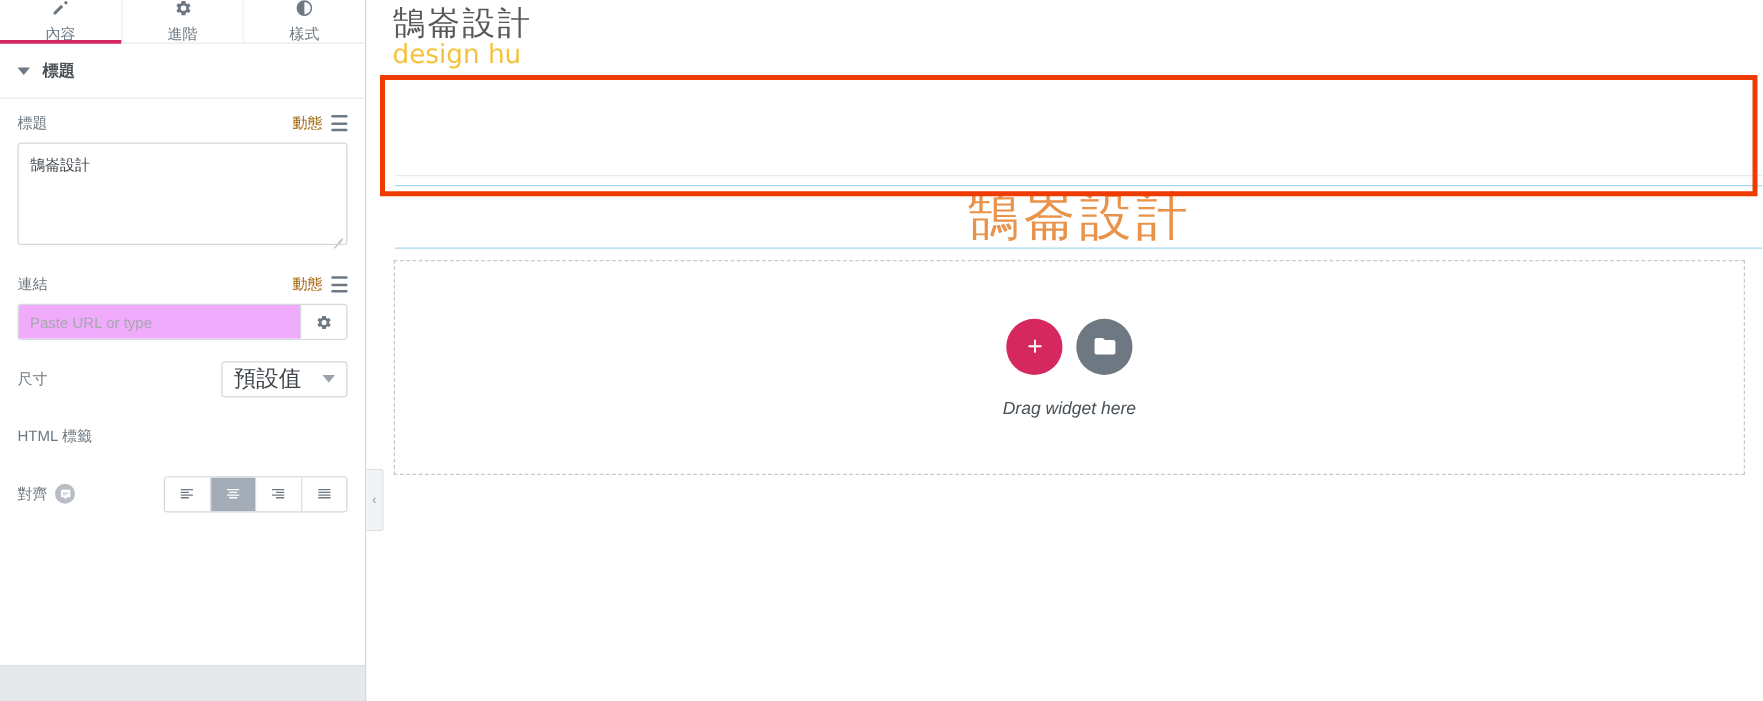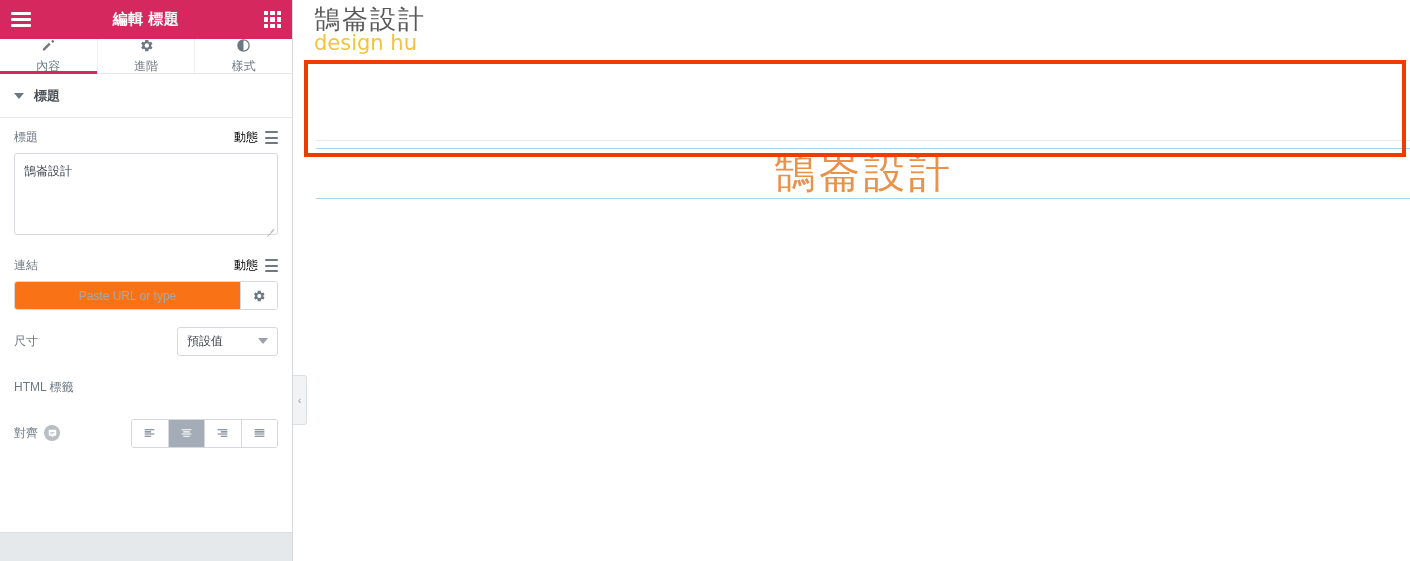--- a/index.html
+++ b/index.html
@@ -57,21 +57,21 @@
     padding: 0 14px; border-bottom: 1px solid #e6e9ec;
     cursor: pointer;
   }
   .caret { width: 0; height: 0; border-left: 5px solid transparent; border-right: 5px solid transparent; border-top: 6px solid #6d7882; }
   .section-head .sec-title { font-size: 13px; font-weight: bold; color: #495157; }
 
   .ctl { padding: 11px 14px 0 14px; }
   .ctl-row { display: flex; align-items: center; justify-content: space-between; margin-bottom: 7px; }
   .ctl-label { font-size: 12px; color: #6d7882; }
   .dyn { display: flex; align-items: center; gap: 7px; cursor: pointer; }
-  .dyn-text { font-size: 12px; color: #000000; }
+  .dyn-text { font-size: 12px; color: #a16207; }
   .stack-ic { width: 13px; height: 13px; display:flex; flex-direction:column; justify-content:space-between; }
   .stack-ic i { display:block; height:2px; background:#6d7882; border-radius:1px;}
   .stack-ic i:nth-child(1){ width:100%; }
   .stack-ic i:nth-child(2){ width:100%; }
   .stack-ic i:nth-child(3){ width:100%; }
 
   .textarea-box {
     width: 100%; height: 82px;
     border: 1px solid #d5d8dc; border-radius: 3px;
     background: #fff; padding: 8px 9px;
@@ -79,31 +79,31 @@
     resize: none; font-family: inherit;
     position: relative;
   }
   .ta-wrap { position: relative; }
   .ta-grip { position:absolute; right:3px; bottom:3px; width:9px; height:9px; pointer-events:none;}
   .ta-grip::before, .ta-grip::after{ content:""; position:absolute; background:#b9bec4; height:1px; transform: rotate(-45deg); }
   .ta-grip::before{ width:9px; right:0; bottom:2px;}
   .ta-grip::after{ width:5px; right:0; bottom:5px;}
 
   .url-row { display: flex; width: 100%; border: 1px solid #d5d8dc; border-radius: 3px; overflow: hidden; height: 29px; }
-  .url-input { flex: 1; border: none; outline: none; font-size: 12px; padding: 0 9px; color: #3f444b; font-family: inherit; background:#f97316;text-align:center;}
+  .url-input { flex: 1; border: none; outline: none; font-size: 12px; padding: 0 9px; color: #3f444b; font-family: inherit; background:#f0abfc;}
   .url-input::placeholder { color: #a4a9ad; }
   .url-gear { width: 37px; border-left: 1px solid #d5d8dc; display: flex; align-items: center; justify-content: center; cursor: pointer; background:#fff;}
   .url-gear svg { width: 14px; height: 14px; fill: #6d7882; }
 
   .field-row { display: flex; align-items: center; padding: 0 14px; height: 46px; }
   .field-row .fl { font-size: 12px; color: #6d7882; width: 117px; display:flex; align-items:center; gap:6px;}
   .select {
     flex: 1; height: 29px; border: 1px solid #d5d8dc; border-radius: 3px;
     background: #fff; display: flex; align-items: center; justify-content: space-between;
-    padding: 0 9px; font-size: 12px; color: #3f444b; cursor: pointer;
+    padding: 0 9px; font-size: 18px; color: #3f444b; cursor: pointer;
   }
   .sel-caret { width: 0; height: 0; border-left: 5px solid transparent; border-right: 5px solid transparent; border-top: 6px solid #9aa1a8; }
 
   .info-ic { width: 16px; height: 16px; border-radius: 50%; background: #b9bec4; display:flex; align-items:center; justify-content:center; cursor:pointer;}
   .info-ic svg { width: 9px; height: 9px; fill: #ffffff; }
 
   .align-group { flex: 1; display: flex; height: 29px; border: 1px solid #d5d8dc; border-radius: 3px; overflow: hidden; }
   .align-btn { flex: 1; display: flex; align-items: center; justify-content: center; border-right: 1px solid #d5d8dc; background: #fff; cursor: pointer; }
   .align-btn:last-child { border-right: none; }
   .align-btn.sel { background: #a4adb7; }
@@ -172,39 +172,20 @@
   .btn-folder svg { width: 20px; height: 20px; fill: #ffffff; }
   .dz-label { font-size: 14px; color: #495157; font-style: italic; font-family: "Liberation Sans", sans-serif; }
 </style>
 </head>
 <body>
 
 <div id="app">
 
   <div class="panel">
 
-    <div class="panel-header">
-      <div class="hamburger">
-        <i></i>
-          <i></i>
-          <i></i>
-      </div>
-      <div class="panel-title">編輯 標題</div>
-      <div class="grid-icon">
-        <span></span>
-          <span></span>
-          <span></span>
-        <span></span>
-          <span></span>
-          <span></span>
-        <span></span>
-          <span></span>
-          <span></span>
-      </div>
-    </div>
 
     <div class="tabs">
       <div class="tab active">
         <span class="tab-ic">
           <svg viewBox="0 0 24 24">
               <path d="M20.7 4.6l-1.3-1.3c-.4-.4-1-.4-1.4 0L16.2 5.1l2.7 2.7 1.8-1.8c.4-.4.4-1 0-1.4zM3 17.3V20h2.7l9.6-9.6-2.7-2.7L3 17.3z"></path>
             </svg>
         </span>
         <span class="tab-label">內容</span>
       </div>
@@ -328,15 +309,31 @@
       <div class="logo-sub">design hu</div>
     </div>
 
     <div class="sec-outer">
       <div class="hl-line-top"></div>
       <div class="hl-box"></div>
       <h1 class="heading-text">鵠崙設計</h1>
     </div>
     <div class="red-annot"></div>
 
+    <div class="dropzone">
+      <div class="dz-buttons">
+        <div class="circle-btn btn-add">
+          <svg viewBox="0 0 24 24">
+              <path d="M11 5h2v14h-2z"></path>
+              <path d="M5 11h14v2H5z"></path>
+            </svg>
+        </div>
+        <div class="circle-btn btn-folder">
+          <svg viewBox="0 0 24 24">
+              <path d="M10 4H4a2 2 0 00-2 2v12a2 2 0 002 2h16a2 2 0 002-2V8a2 2 0 00-2-2h-8l-2-2z"></path>
+            </svg>
+        </div>
+      </div>
+      <div class="dz-label">Drag widget here</div>
+    </div>
 
   </div>
 </div>
 
 </body></html>

